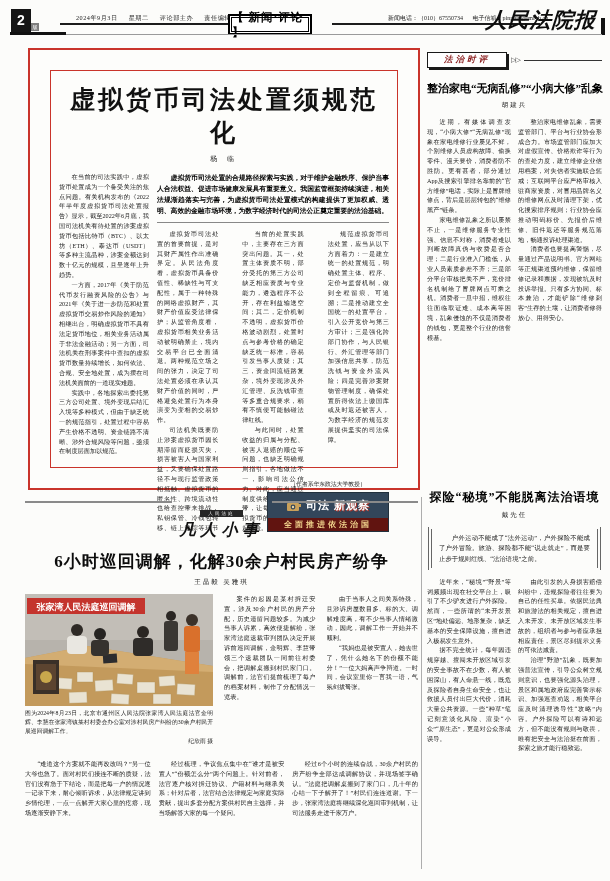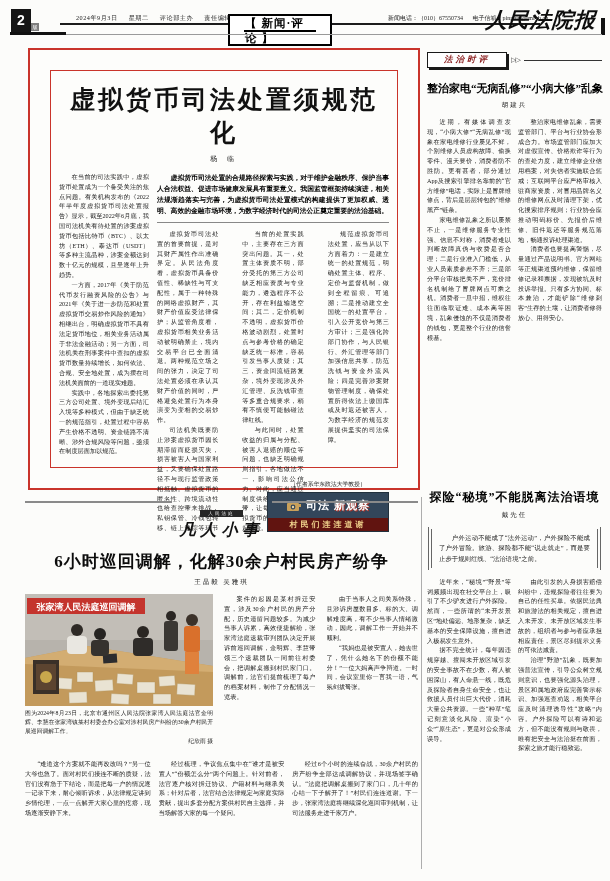--- a/index.html
+++ b/index.html
@@ -11,21 +11,21 @@
   .hdr { position:absolute; top:0; left:0; right:0; height:38px; }
   .pg-badge { position:absolute; left:11px; top:9px; width:20px; height:23px; background:#161616; color:#fff;
               font-size:14px; font-weight:bold; text-align:center; line-height:22px; font-family:"Liberation Sans",sans-serif; }
   .pg-badge .ban { position:absolute; right:-8px; bottom:1px; width:8px; height:8px; background:#7d7d7d; color:#fff;
                    font-size:5px; line-height:8px; font-weight:normal; }
   .date-line { position:absolute; left:76px; top:14px; font-size:6.2px; color:#222; letter-spacing:.5px; white-space:nowrap; }
   .date-line span { margin-right:9px; }
   .hdr-rule { position:absolute; top:23px; height:2px; background:#1c1c1c; }
   .hdr-rule.l { left:60px; width:168px; }
   .hdr-rule.r { left:332px; width:208px; }
-  .section-box { position:absolute; left:228px; top:14px; width:104px; height:21px; border:2px solid #000; background:#fff; padding:14px; }
+  .section-box { position:absolute; left:228px; top:14px; width:84px; height:21px; border:2px solid #000; background:#fff; padding:1px; }
   .section-box .inner { border:1px solid #000; height:100%; display:flex; align-items:center; justify-content:center;
                         font-size:11.5px; font-weight:bold; letter-spacing:1px; }
   .contact { position:absolute; left:388px; top:14px; font-size:6px; color:#222; white-space:nowrap; }
   .contact span { margin-right:8px; }
   .masthead { position:absolute; right:14px; top:6px; font-size:21px; font-weight:bold; font-style:italic;
               letter-spacing:1px; color:#0d0d0d; transform:skewX(-4deg); }
   .mast-bar { position:absolute; right:5px; top:18px; width:4px; height:17px; background:#111; }
   .hdr-bottom { position:absolute; top:34px; left:10px; right:8px; height:1px; background:#9a9a9a; }
   .hdr-bottom-thick { position:absolute; top:32px; left:10px; width:56px; height:3px; background:#111; }
 
@@ -157,21 +157,21 @@
                   <svg width="16" height="14" viewBox="0 0 16 14">
                     <rect x="1" y="4" width="12" height="8" rx="1" fill="#c9a05a"></rect>
                     <rect x="4" y="2" width="5" height="3" rx="1" fill="#c9a05a"></rect>
                     <circle cx="7" cy="8" r="2.4" fill="#33465a"></circle>
                     <circle cx="7" cy="8" r="1.2" fill="#e8d3a0"></circle>
                     <rect x="12" y="5" width="3" height="3" fill="#c9a05a"></rect>
                   </svg>
                   <span class="b1">司法</span>
                   <span class="b2">新观察</span>
                 </div>
-                <div class="promo-bottom">村民们连连道谢</div>
+                <div class="promo-bottom">全面推进依法治国</div>
               </div>
             </div>
           </div>
         </div>
       </div>
     </div>
   </div>
 
   <div class="sidebar">
     <div class="kicker-row">

